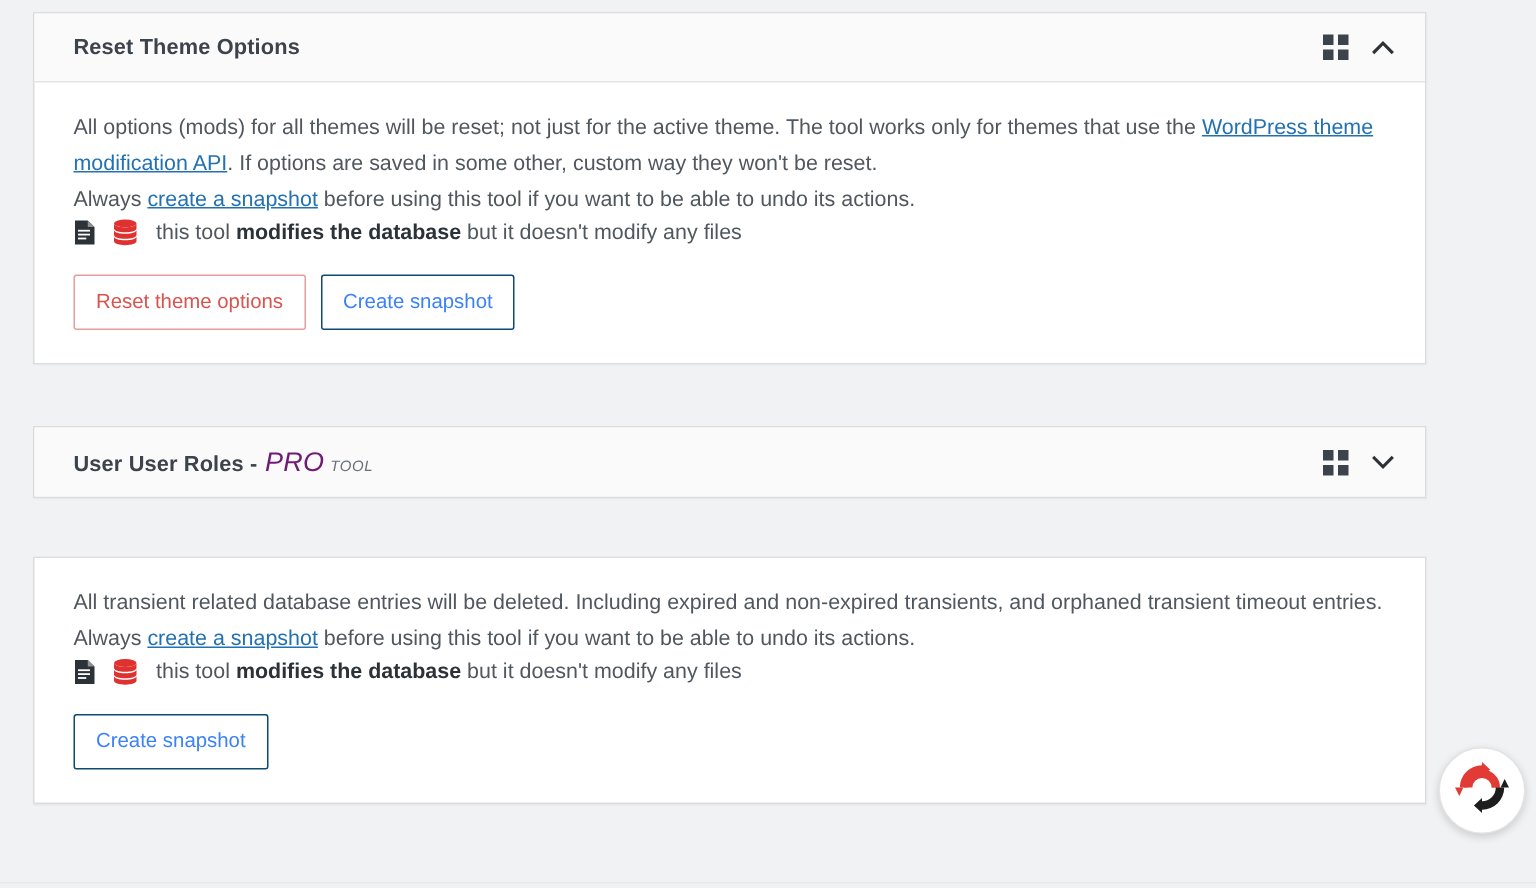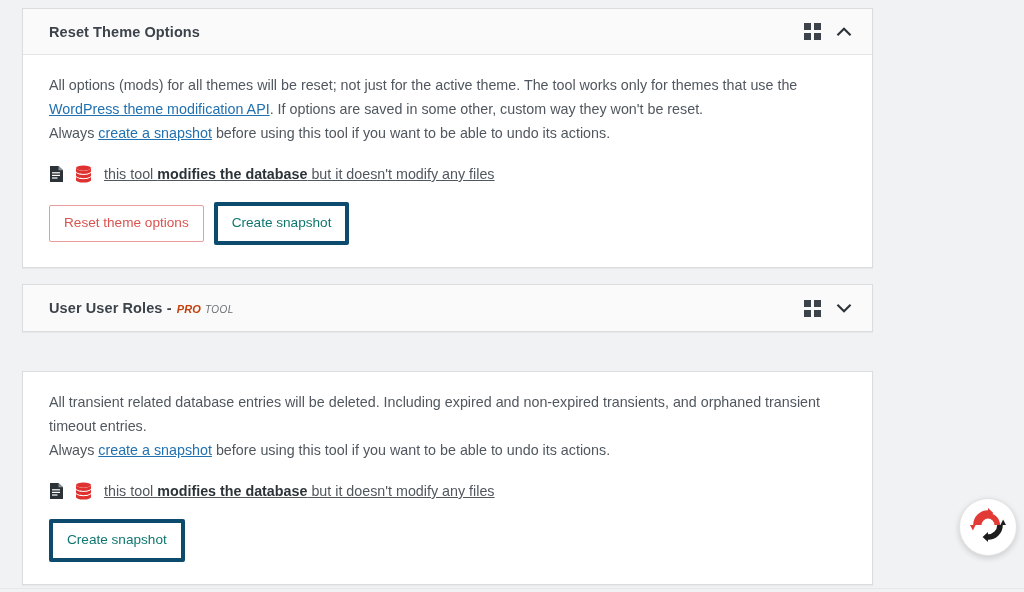--- a/index.html
+++ b/index.html
@@ -16,21 +16,21 @@
     width: 1024px;
     height: 592px;
     background: #f1f2f3;
     padding: 8px 0 0 0;
   }
 
   
   .card {
     position: absolute;
     left: 22px;
-    width: 851px;
+    width: 929px;
     background: #ffffff;
     border: 1px solid #dcdcde;
     box-shadow: 0 1px 1px rgba(0,0,0,.04);
   }
   .card-header {
     display: flex;
     align-items: center;
     justify-content: space-between;
     background: #fafafa;
     border-bottom: 1px solid #e5e5e7;
@@ -39,24 +39,24 @@
   }
   .card.collapsed .card-header { border-bottom: none; }
   .card-title {
     font-size: 14.5px;
     font-weight: bold;
     color: #3c434a;
     letter-spacing: .1px;
     white-space: nowrap;
   }
   .card-title .pro {
-    color: #c2410c;
-    font-weight: bold;
+    color: #701a75;
+    font-weight: normal;
     font-style: italic;
-    font-size: 11px;
+    font-size: 18px;
     padding: 0 1px;
   }
   .card-title .tool {
     color: #6b7076;
     font-style: italic;
     font-weight: normal;
     font-size: 10px;
     letter-spacing: .4px;
   }
   .card-title .sep { font-weight: bold; color:#3c434a; }
@@ -105,25 +105,23 @@
   }
   .desc a {
     color: #2271b1;
     text-decoration: underline;
   }
 
   .note {
     display: flex;
     align-items: center;
     gap: 0;
-    margin-top: 19px;
     font-size: 14.3px;
     color: #50575e;
     line-height: 20px;
-    text-decoration: underline;
   }
   .note .txt { margin-left: 12px; }
   .note b { color: #2c3338; font-weight: bold; }
 
   
   .file-icon { width: 15px; height: 18px; display:inline-block; }
   .db-icon   { width: 17px; height: 18px; display:inline-block; margin-left: 11px;}
 
   .btn-row {
     margin-top: 18px;
@@ -139,22 +137,22 @@
     background: #fff;
     border-radius: 2px;
     cursor: pointer;
     white-space: nowrap;
   }
   .btn-danger {
     border: 1px solid #e89c9c;
     color: #d9534f;
   }
   .btn-primary {
-    border: 4px solid #0c4a6e;
-    color: #0f766e;
+    border: 1px solid #0c4a6e;
+    color: #3b82f6;
   }
 
   
   .fab {
     position: absolute;
     right: 7px;
     bottom: 36px;
     width: 58px; height: 58px;
     border-radius: 50%;
     background: #ffffff;

